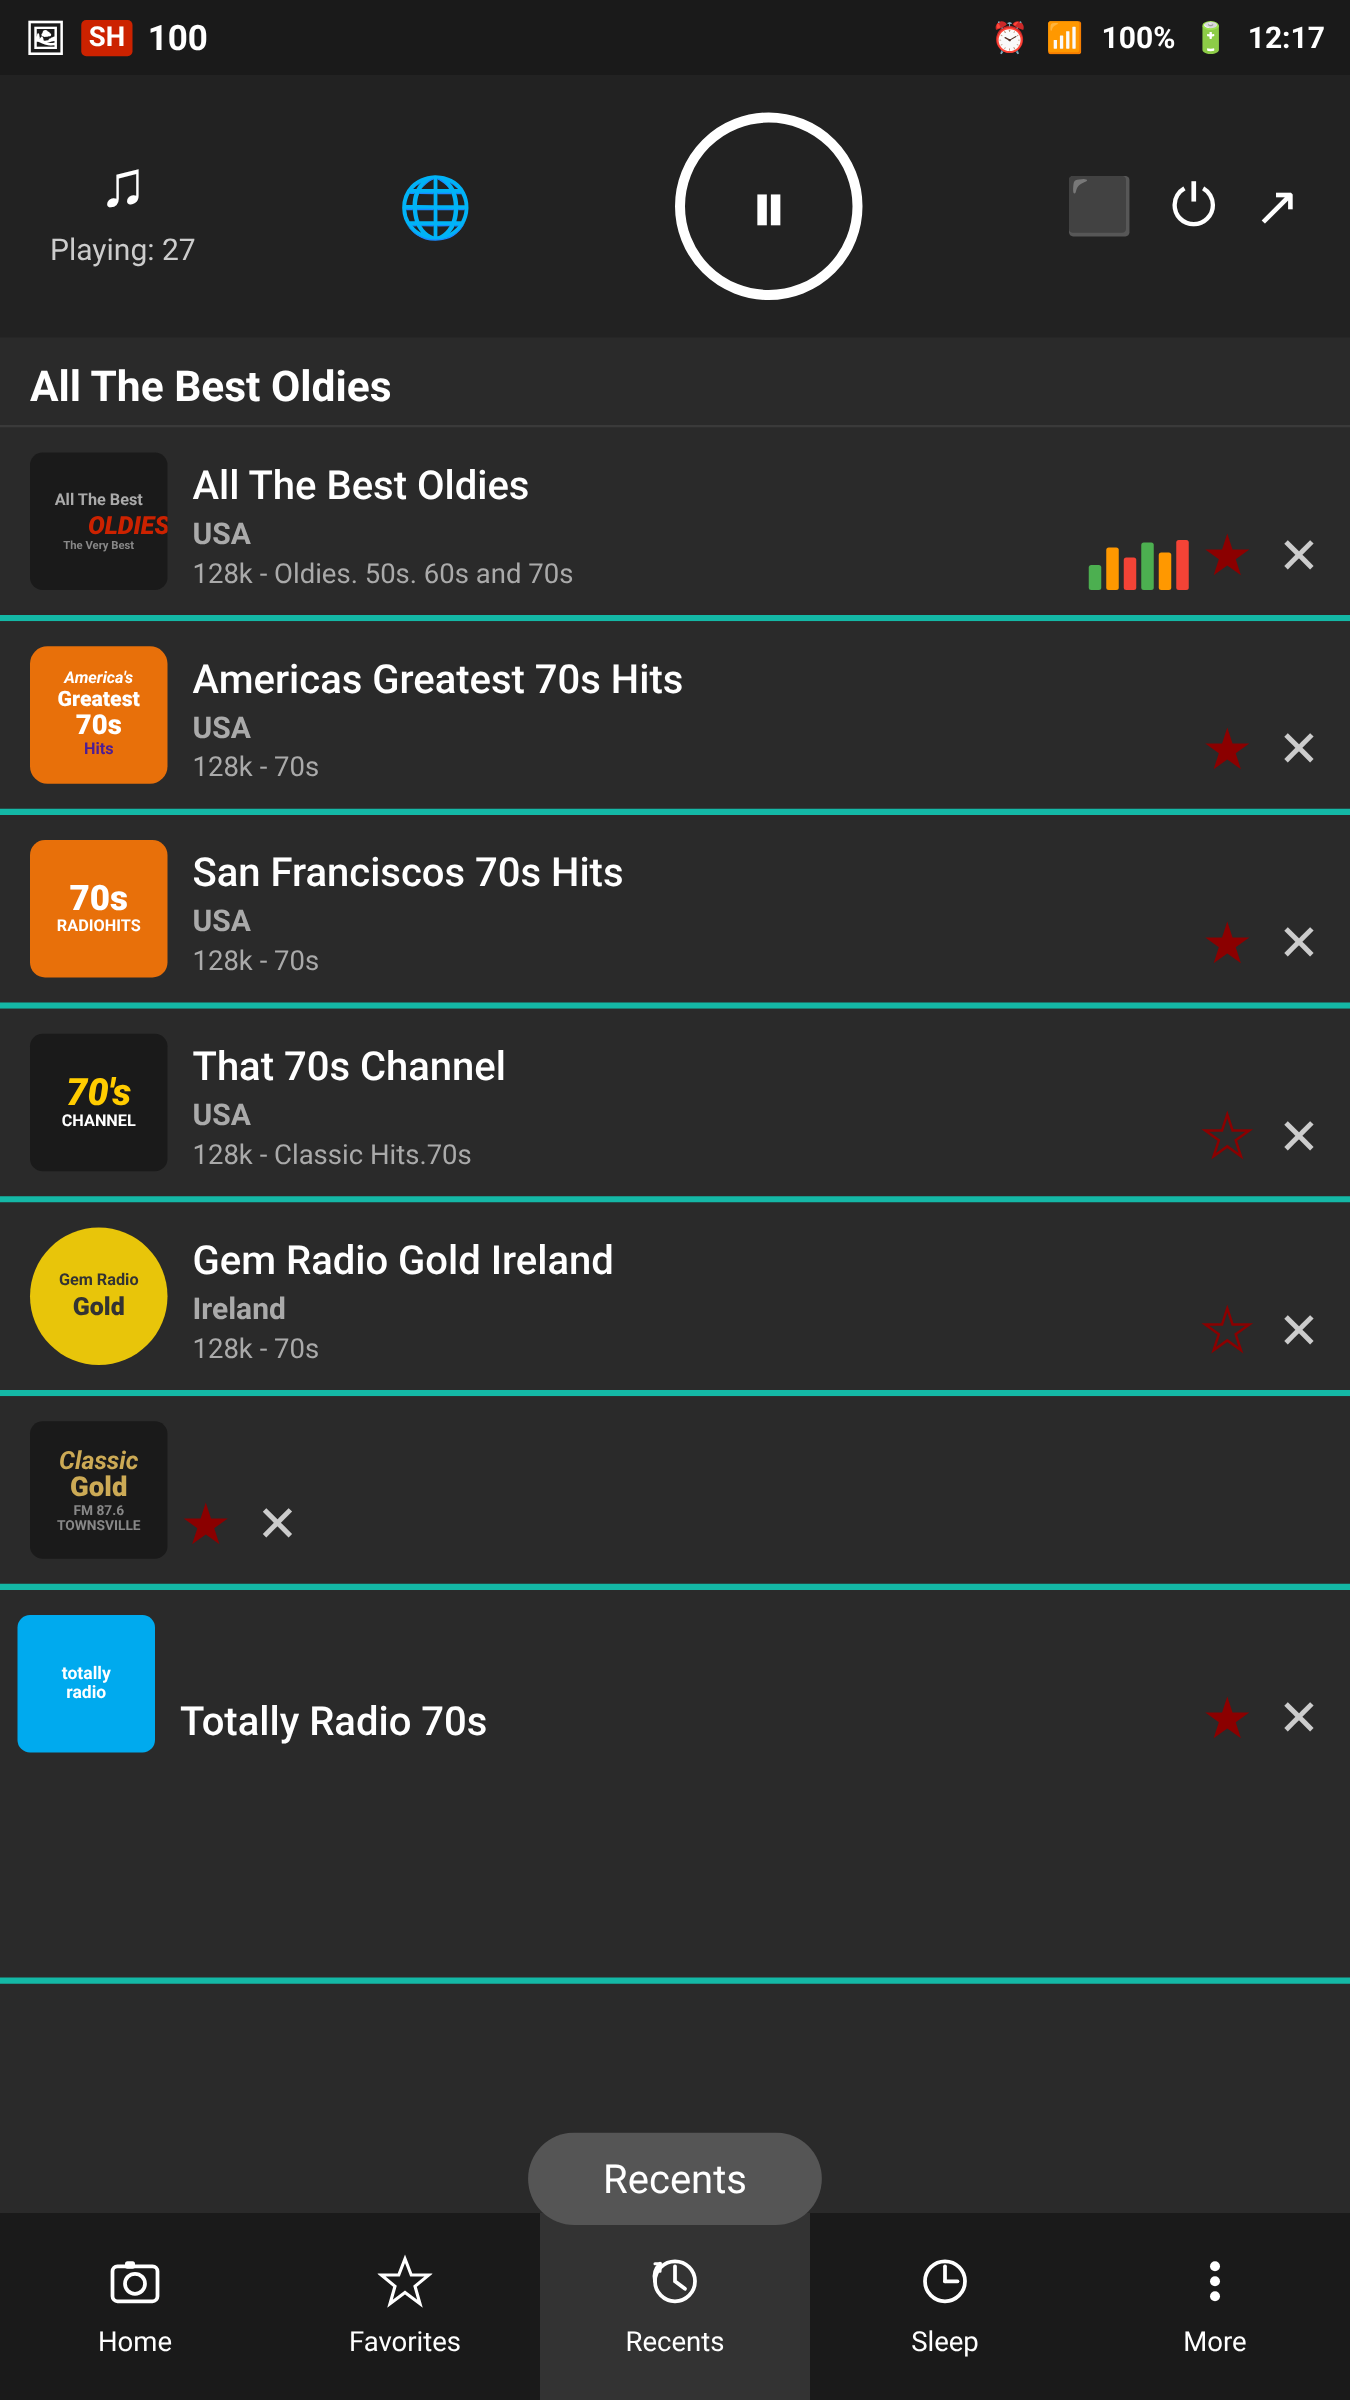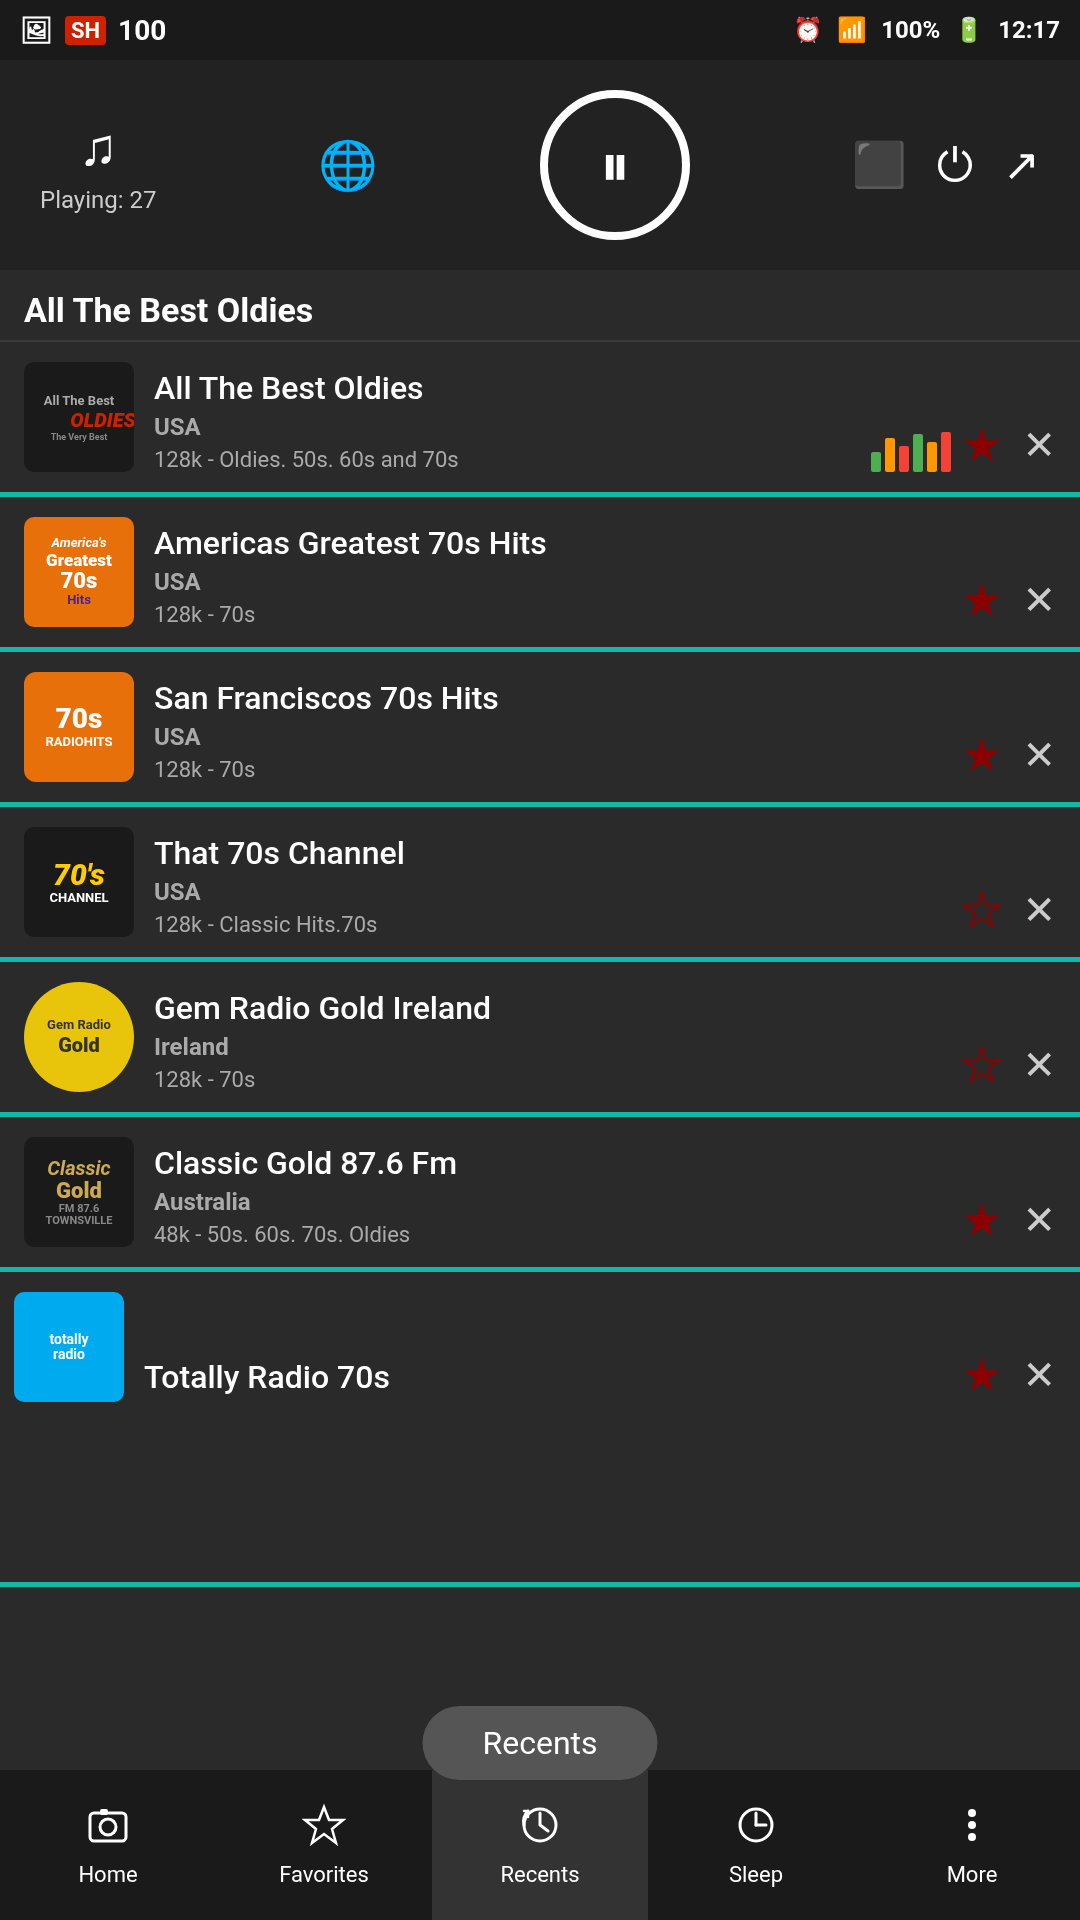--- a/index.html
+++ b/index.html
@@ -121,21 +121,21 @@
       overflow: hidden;
       display: flex;
       align-items: center;
       justify-content: center;
       font-size: 18px;
       font-weight: bold;
       color: #fff;
     }
     
     .logo-oldies { background: #1a1a1a; }
-    .logo-americas { background: #e8700a; }
+    .logo-americas { background: #e8700a; border-radius: 14px; }
     .logo-sf { background: #e8700a; border-radius: 50%; }
     .logo-70s { background: #1a1a1a; }
     .logo-gem { background: #e8c50a; }
     .logo-classic { background: #1a1a1a; }
     .logo-totally { background: #00aaee; }
 
     .station-info {
       flex: 1;
       padding: 0 20px;
     }
@@ -442,25 +442,20 @@
   </div>
 
   <div class="station-item">
     <div class="station-logo logo-classic">
       <div class="logo-classic-text">
         <div class="line1">Classic</div>
         <div class="line2">Gold</div>
         <div class="line3">FM 87.6</div>
         <div class="line4">TOWNSVILLE</div>
       </div>
-    </div>
-    <div class="station-info">
-      <div class="station-name">Classic Gold 87.6 Fm</div>
-      <div class="station-country">Australia</div>
-      <div class="station-details">48k - 50s. 60s. 70s. Oldies</div>
     </div>
     <div class="station-actions">
       <span class="star-btn">★</span>
       <span class="close-btn">✕</span>
     </div>
   </div>
 
   <div class="station-item" style="padding-bottom:180px;padding-left:14px;">
     <div class="station-logo logo-totally">
       <div class="logo-totally-text">totally<br>radio</div>

